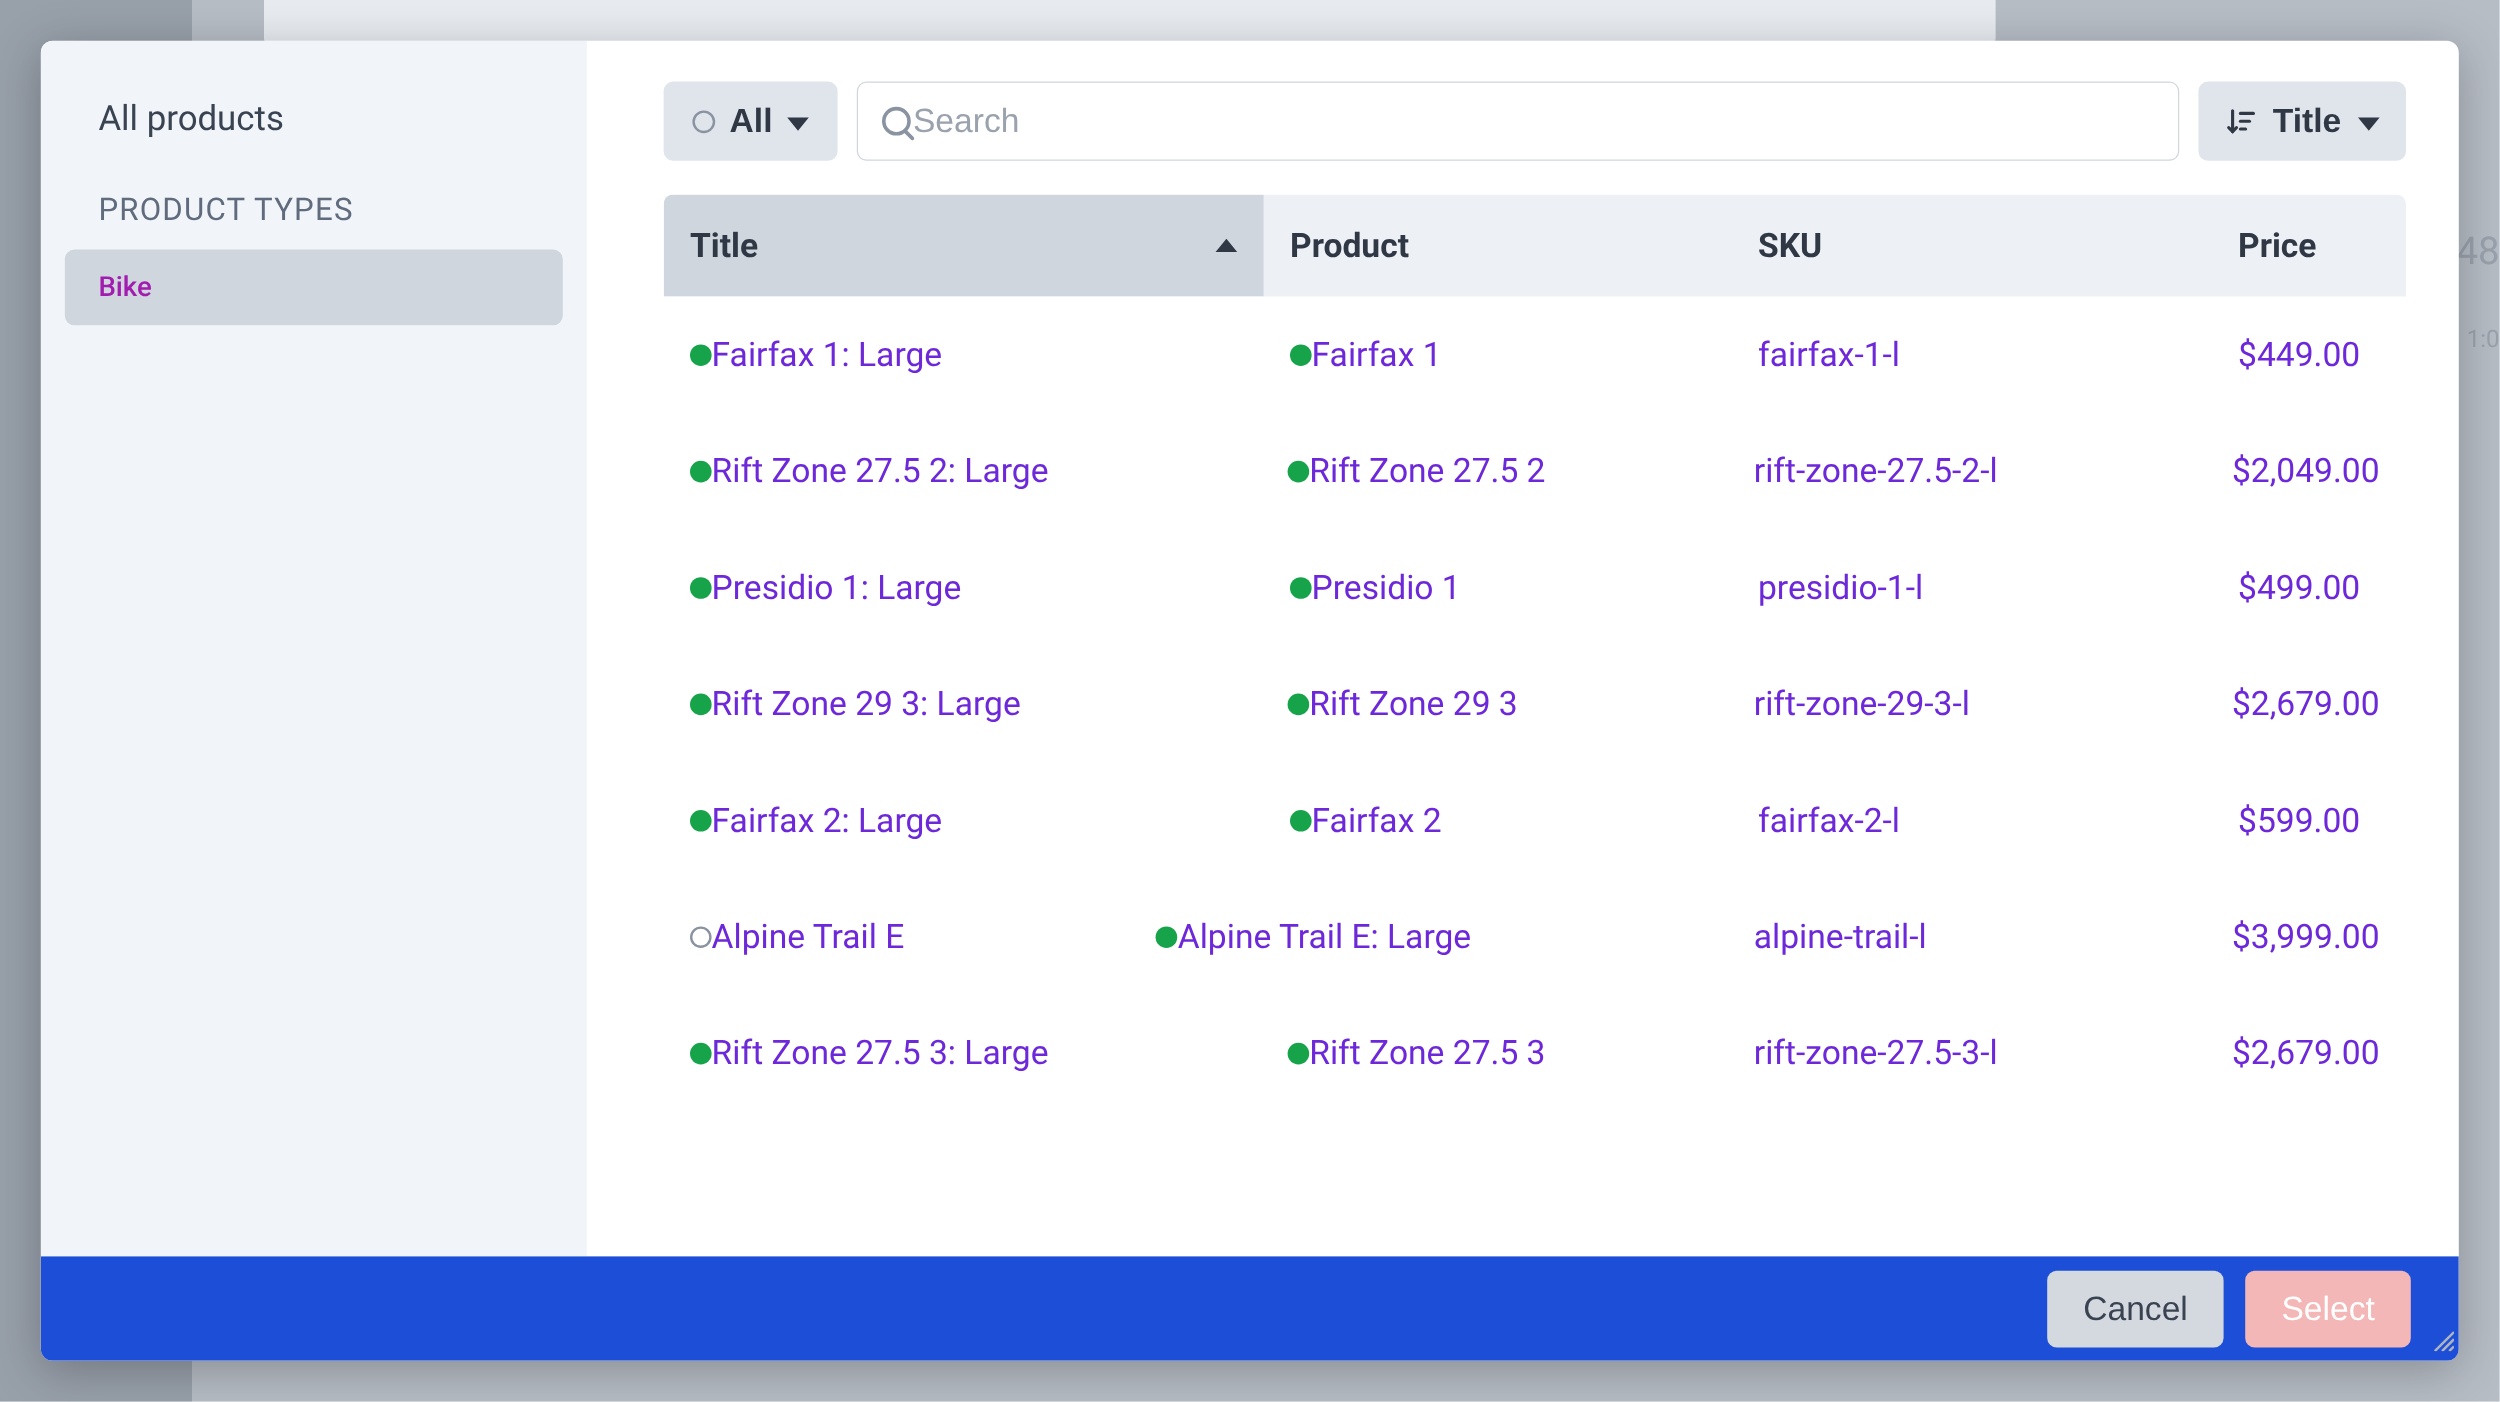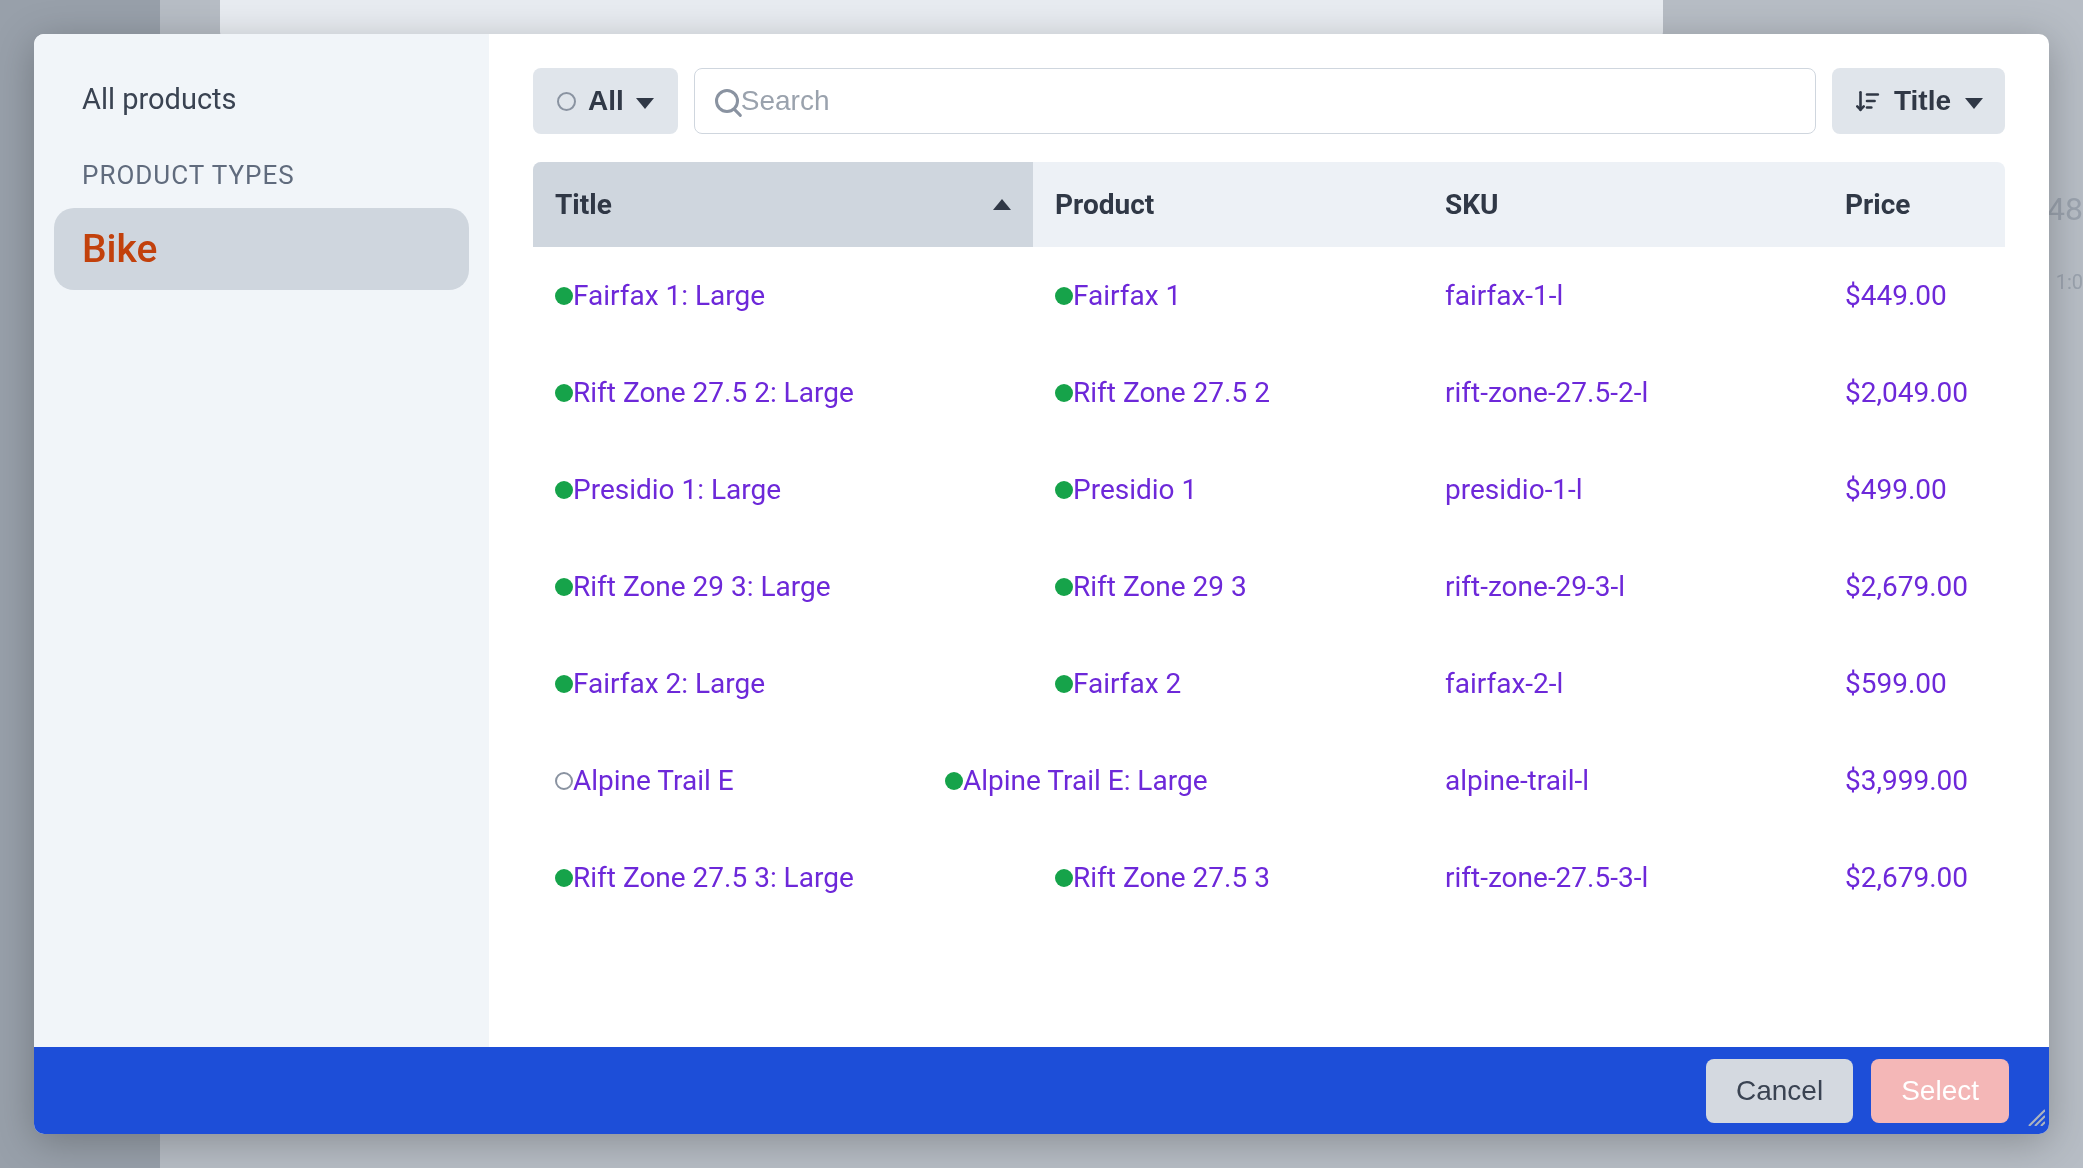--- a/index.html
+++ b/index.html
@@ -67,36 +67,37 @@
     cursor: pointer;
   }
   .sidebar-heading {
     font-size: 26px;
     font-weight: 400;
     letter-spacing: 1px;
     color: #606b7d;
     padding: 18px 28px 18px 28px;
   }
   .sidebar-item {
-    font-size: 39px;
-    color: #c2410c;
+    font-size: 23px;
+    color: #a21caf;
     padding: 18px 28px;
-    border-radius: 20px;
+    border-radius: 8px;
     cursor: pointer;
   }
   .sidebar-item.active {
     background: #cfd6de;
     font-weight: 500;
   }
   .main {
     flex: 1;
     display: flex;
     flex-direction: column;
     padding: 34px 44px 0 44px;
     overflow: hidden;
+    margin-left: 20px;
   }
   .toolbar {
     display: flex;
     align-items: center;
     gap: 16px;
     margin-bottom: 28px;
   }
   .pill-btn {
     background: #e0e5eb;
     border: none;

